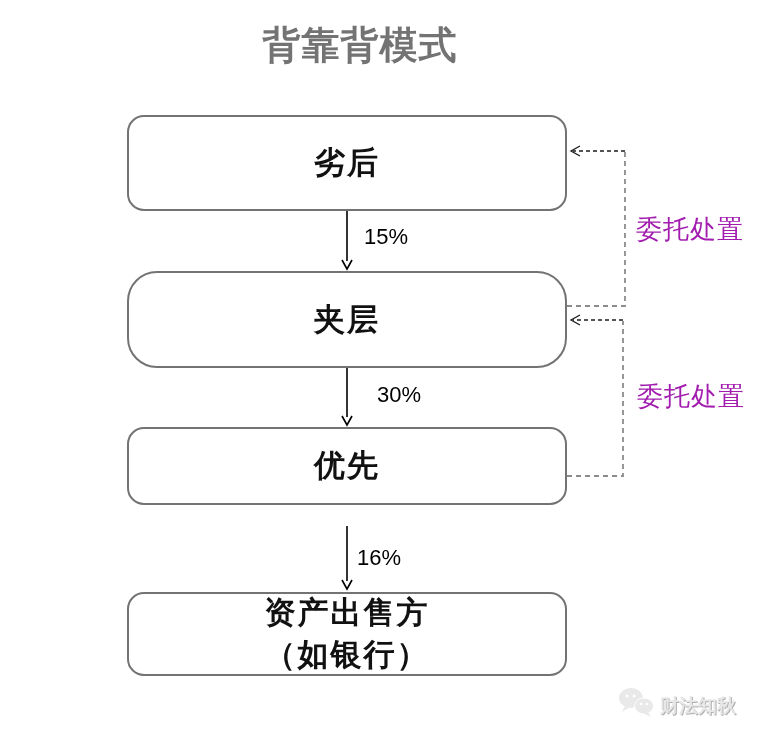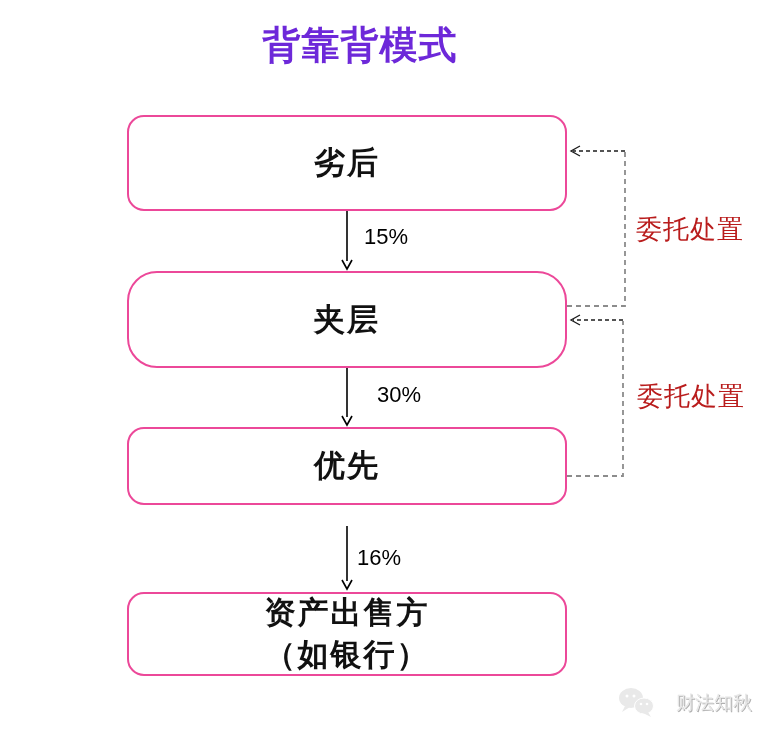--- a/index.html
+++ b/index.html
@@ -13,30 +13,30 @@
   }
   .title {
     position: absolute;
     left: 0;
     top: 20px;
     width: 720px;
     text-align: center;
     font-family: "Liberation Sans", "DejaVu Sans", sans-serif;
     font-size: 38px;
     font-weight: 700;
-    color: #6d28d9;
+    color: #737373;
     letter-spacing: 1px;
   }
   .node {
     position: absolute;
     left: 127px;
     width: 440px;
     box-sizing: border-box;
     background: #ffffff;
-    border: 2px solid #ec4899;
+    border: 2px solid #737373;
     border-radius: 17px;
     display: flex;
     align-items: center;
     justify-content: center;
     font-family: "Liberation Serif", "DejaVu Serif", serif;
     font-weight: 700;
     font-size: 31px;
     color: #111111;
     text-align: center;
     white-space: pre-line;
@@ -53,38 +53,39 @@
     font-size: 22px;
     color: #000000;
   }
   #pct-1 { left: 364px; top: 224px; }
   #pct-2 { left: 377px; top: 382px; }
   #pct-3 { left: 357px; top: 545px; }
   .entrust {
     position: absolute;
     font-family: Liberation Sans, sans-serif;
     font-size: 26px;
-    color: #b91c1c;
+    color: #a21caf;
     letter-spacing: 1px;
   }
   #entrust-1 { left: 636px; top: 212px; }
   #entrust-2 { left: 637px; top: 379px; }
   .lines-layer {
     position: absolute;
     left: 0; top: 0;
     width: 763px; height: 738px;
     pointer-events: none;
   }
   .watermark {
     position: absolute;
     left: 617px;
     top: 686px;
     display: flex;
-    align-items: center;
-    gap: 21px;
+    align-items: flex-end;
+    gap: 5px;
+    font-weight: bold;
   }
   .wm-text {
     font-family: "Liberation Sans", "DejaVu Sans", sans-serif;
     font-size: 19px;
     color: #e7e7e7;
     text-shadow: 1px 1px 0 #b0b0b0;
     white-space: nowrap;
   }
 </style>
 </head>

